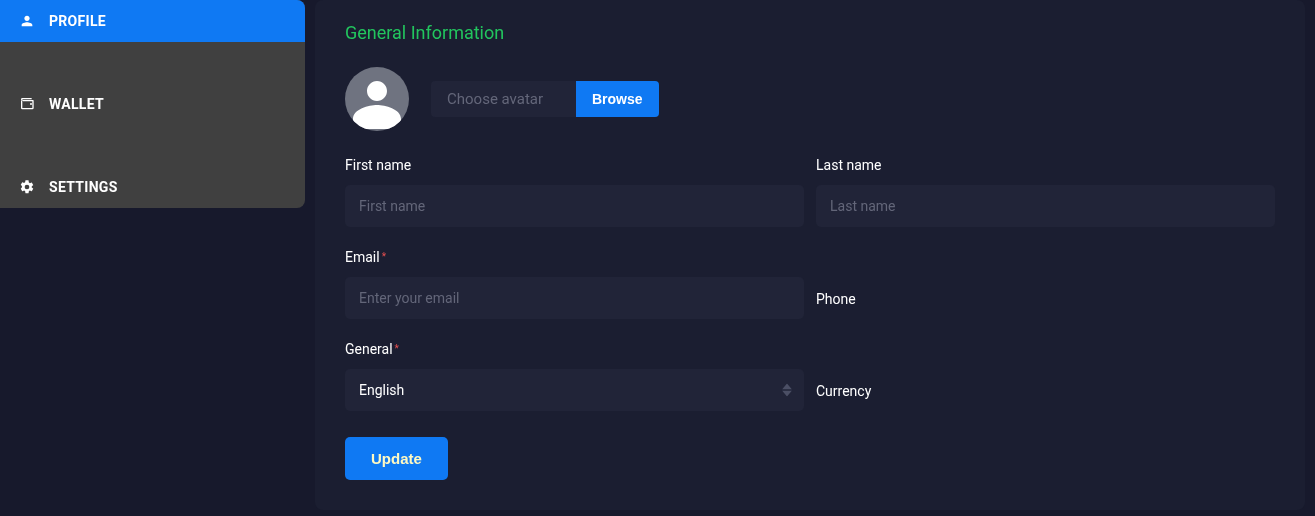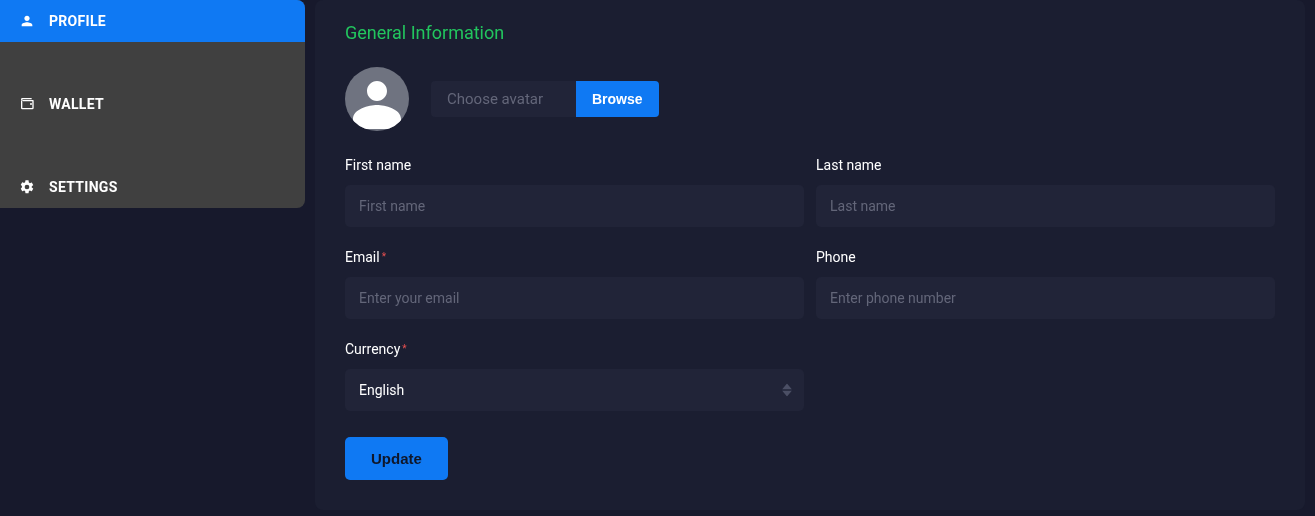--- a/index.html
+++ b/index.html
@@ -181,21 +181,21 @@
       gap: 1px;
     }
     .select-caret svg {
       width: 10px;
       height: 6px;
       fill: currentColor;
       display: block;
     }
     .btn-primary {
       background: #0f79f3;
-      color: #0f172a;
+      color: #fef9c3;
       font-weight: 700;
       font-size: 15px;
       border: none;
       padding: 13px 26px;
       border-radius: 5px;
       cursor: pointer;
       margin-top: 26px;
       text-align: center;
     }
   </style>
@@ -272,43 +272,45 @@
           <span>Email</span>
             <span class="req">*</span>
         </label>
         <input class="form-input" type="text" placeholder="Enter your email" style="">
       </div>
 
       <div class="form-field">
         <label class="form-label">
           <span>Phone</span>
         </label>
-        <input class="form-input" type="text" placeholder="Enter phone number" style="">
-      </div>
-
-      <div class="form-field">
-        <label class="form-label">
-          <span>Currency</span>
+      </div>
+
+      <div class="form-field">
+        <label class="form-label">
+          <span>General</span>
             <span class="req">*</span>
         </label>
         <div class="select-wrap">
           <select class="form-select">
             <option>English</option>
           </select>
           <span class="select-caret">
             <svg viewBox="0 0 10 6">
                 <path d="M5 0 L10 6 L0 6 Z"></path>
               </svg>
             <svg viewBox="0 0 10 6">
                 <path d="M0 0 L10 0 L5 6 Z"></path>
               </svg>
           </span>
         </div>
       </div>
 
       <div class="form-field">
+        <label class="form-label">
+          <span>Currency</span>
+        </label>
       </div>
 
     </div>
 
     <button class="btn-primary">Update</button>
   </section>
 </main>
 
 </body></html>

